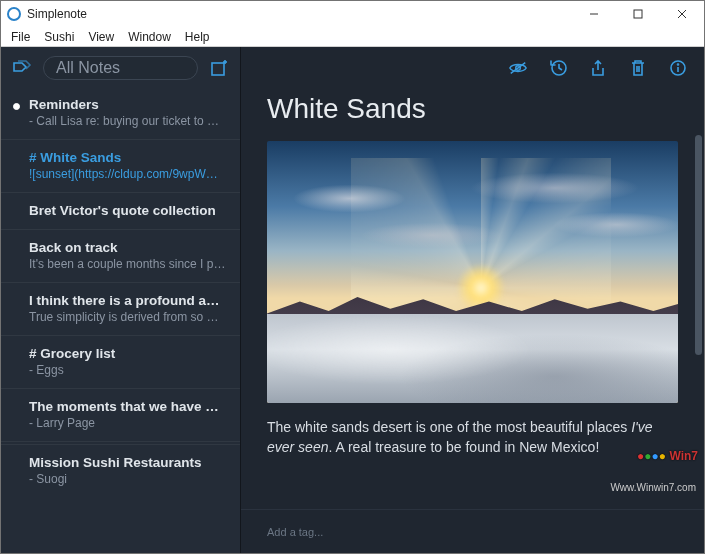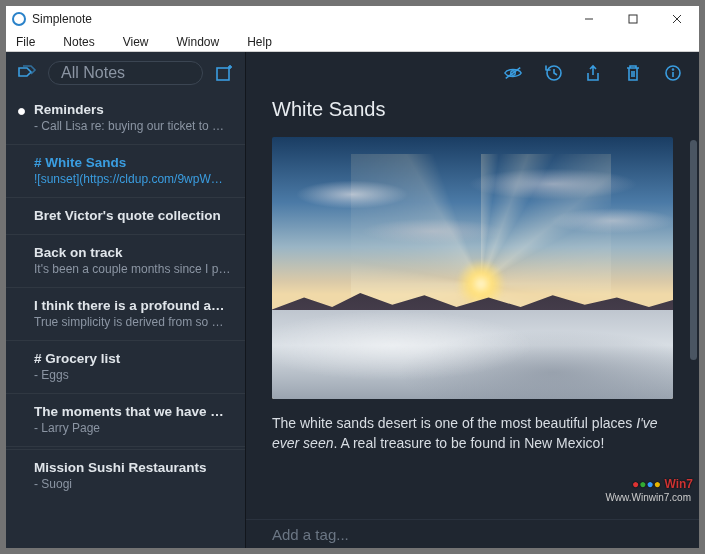--- a/index.html
+++ b/index.html
@@ -1,28 +1,28 @@
 <!DOCTYPE html>
 <html><head>
 <meta charset="utf-8">
 <style>
   * { margin: 0; padding: 0; box-sizing: border-box; font-family: "Segoe UI", Arial, sans-serif; }
   html, body { width: 705px; height: 554px; overflow: hidden; background: #fff; }
 
-  .winframe { border: 6px solid #737373; height: 554px; display: flex; flex-direction: column; }
+  .winframe { border: 1px solid #737373; height: 554px; display: flex; flex-direction: column; }
 
   
   .titlebar { height: 26px; display: flex; align-items: center; background: #fff; color: #222; font-size: 12px; }
   .titlebar .app-icon { width: 14px; height: 14px; border-radius: 50%; border: 2px solid #2a82c9; margin: 0 6px; }
   .titlebar .title { flex: 1; }
   .winbtn { width: 44px; height: 26px; display: flex; align-items: center; justify-content: center; color: #333; }
   .winbtn svg { stroke: #333; }
 
   
-  .menubar { height: 20px; display: flex; align-items: center; background: #fff; font-size: 12px; color: #222; padding: 0 4px; gap: 16px; border-bottom: 1px solid #d0d0d0;}
+  .menubar { height: 20px; display: flex; align-items: center; background: #fff; font-size: 12px; color: #222; padding: 0 4px; gap: 2px; border-bottom: 1px solid #d0d0d0;}
   .menubar span { padding: 1px 6px; }
 
   
   .app { flex: 1; display: flex; background: #1f2630; color: #cfd6df; min-height: 0; }
 
   
   .sidebar { width: 240px; background: #242c37; display: flex; flex-direction: column; border-right: 1px solid #12161c;}
   .sb-top { height: 42px; display: flex; align-items: center; gap: 10px; padding: 0 10px; }
   .sb-top .icon-btn { color: #3a9de0; display:flex; align-items:center; justify-content:center; width:22px; height:22px;}
   .searchpill { flex:1; height: 24px; border: 1px solid #3b4552; border-radius: 14px; display:flex; align-items:center; padding: 0 12px; color:#8b95a3; font-size:16px; background:#222a34;}
@@ -35,39 +35,39 @@
   .note .dot { position:absolute; left:12px; top:14px; width:7px; height:7px; border-radius:50%; border:1px solid #cfd6df; }
   .note .dot { display:none; }
   .note:first-child .dot { display:block; background:#fff; border-color:#fff;}
   .sep { height:1px; background: rgba(255,255,255,0.06); margin: 2px 0; }
 
   
   .editor { flex:1; display:flex; flex-direction:column; background:#1f2630; min-width:0;}
   .toolbar { height:42px; display:flex; align-items:center; justify-content:flex-end; gap:20px; padding: 0 16px;}
   .toolbar .tbtn { color:#3a9de0; width:20px; height:20px; display:flex; align-items:center; justify-content:center;}
   .content { flex:1; padding: 4px 26px 0 26px; overflow:hidden; display:flex; flex-direction:column; position:relative;}
-  .content h1 { font-weight: 300; font-size: 20px; color: #e8ecf0; margin-bottom: 16px;}
+  .content h1 { font-weight: 300; font-size: 28px; color: #e8ecf0; margin-bottom: 16px;}
   .photo { width: 100%; height: 262px; position: relative; overflow:hidden; border-radius:2px; }
   .sky { position:absolute; inset:0; background: linear-gradient(to bottom, #1a3d63 0%, #4b7aa6 25%, #9ab5c5 42%, #d9c9a8 55%, #f0d9a8 60%); }
   .sun { position:absolute; left:52%; top:56%; width:50px; height:50px; border-radius:50%; background: radial-gradient(circle, #fff7d0 0%, #ffe07a 30%, rgba(255,200,80,0) 70%); transform:translate(-50%,-50%); filter: blur(2px);}
   .rays { position:absolute; left:52%; top:56%; width:260px; height:260px; transform:translate(-50%,-50%); background: conic-gradient(from 0deg, rgba(255,230,150,0.25) 0deg, transparent 8deg, rgba(255,230,150,0.2) 20deg, transparent 30deg, rgba(255,230,150,0.2) 50deg, transparent 60deg, rgba(255,230,150,0.15) 90deg, transparent 100deg, rgba(255,230,150,0.2) 150deg, transparent 160deg, rgba(255,230,150,0.2) 200deg, transparent 210deg, rgba(255,230,150,0.2) 270deg, transparent 280deg, rgba(255,230,150,0.2) 330deg, transparent 340deg); mix-blend-mode: screen;}
   .clouds { position:absolute; top:10%; left:0; right:0; height:40%; background:
      radial-gradient(ellipse 80px 20px at 20% 30%, rgba(220,220,225,.7), transparent 70%),
      radial-gradient(ellipse 120px 22px at 70% 20%, rgba(200,200,210,.6), transparent 70%),
      radial-gradient(ellipse 90px 18px at 85% 55%, rgba(210,210,215,.6), transparent 70%),
      radial-gradient(ellipse 100px 18px at 40% 65%, rgba(190,190,200,.55), transparent 70%);}
   .mtn { position:absolute; left:0; right:0; top:55%; height:18%; background: linear-gradient(to bottom, #3a3340 0%, #4a4250 100%); clip-path: polygon(0% 60%, 8% 35%, 15% 55%, 22% 25%, 30% 50%, 38% 30%, 46% 55%, 54% 35%, 62% 55%, 70% 30%, 78% 50%, 86% 35%, 94% 55%, 100% 40%, 100% 100%, 0% 100%);}
   .dunes { position:absolute; left:0; right:0; top:66%; bottom:0; background: linear-gradient(to bottom, #bfc6cf 0%, #d8dee4 40%, #9aa4b0 100%);}
   .dunes::before { content:""; position:absolute; inset:0; background:
      radial-gradient(ellipse 200px 50px at 30% 40%, rgba(255,255,255,.5), transparent 70%),
      radial-gradient(ellipse 220px 60px at 70% 70%, rgba(120,130,145,.5), transparent 70%);}
   .caption { font-size: 14px; color: #d8dde3; line-height:1.45; margin-top: 14px;}
   .caption em { font-style: italic; }
-  .tagbar { height: 29px; border-top: 1px solid #2a323e; display:flex; align-items:center; padding: 0 26px; color:#6b7684; font-size:15px;}
-  .watermark { position:absolute; right:6px; bottom:28px; font-size:12px; color:#c33; font-weight:bold; text-shadow:0 0 2px #000; pointer-events:none;}
+  .tagbar { height: 44px; border-top: 1px solid #2a323e; display:flex; align-items:center; padding: 0 26px; color:#6b7684; font-size:11px;}
+  .watermark { position:absolute; right:6px; bottom:46px; font-size:12px; color:#c33; font-weight:bold; text-shadow:0 0 2px #000; pointer-events:none;}
   .watermark .y { color:#e6b400;} .watermark .g{color:#3a3;} .watermark .b{color:#39f;} .watermark .r{color:#d33;}
   .watermark2 { position:absolute; right:8px; bottom:16px; font-size:10px; color:#ccc; pointer-events:none;}
 
   .scrolltrack { position:absolute; right:2px; top:46px; bottom:34px; width:7px; }
   .scrollthumb { position:absolute; top:0; width:7px; height:220px; background:#4a5562; border-radius:4px;}
 </style>
 </head>
 <body>
 
 <div class="winframe">
@@ -88,21 +88,21 @@
     <div class="winbtn">
         <svg width="10" height="10">
           <line x1="1" y1="1" x2="9" y2="9" stroke-width="1"></line>
           <line x1="9" y1="1" x2="1" y2="9" stroke-width="1"></line>
         </svg>
       </div>
   </div>
 
   <div class="menubar">
     <span>File</span>
-    <span>Notes</span>
+    <span>Sushi</span>
     <span>View</span>
     <span>Window</span>
     <span>Help</span>
   </div>
 
   <div class="app">
 
     <div class="sidebar">
       <div class="sb-top">
         <div class="icon-btn">

